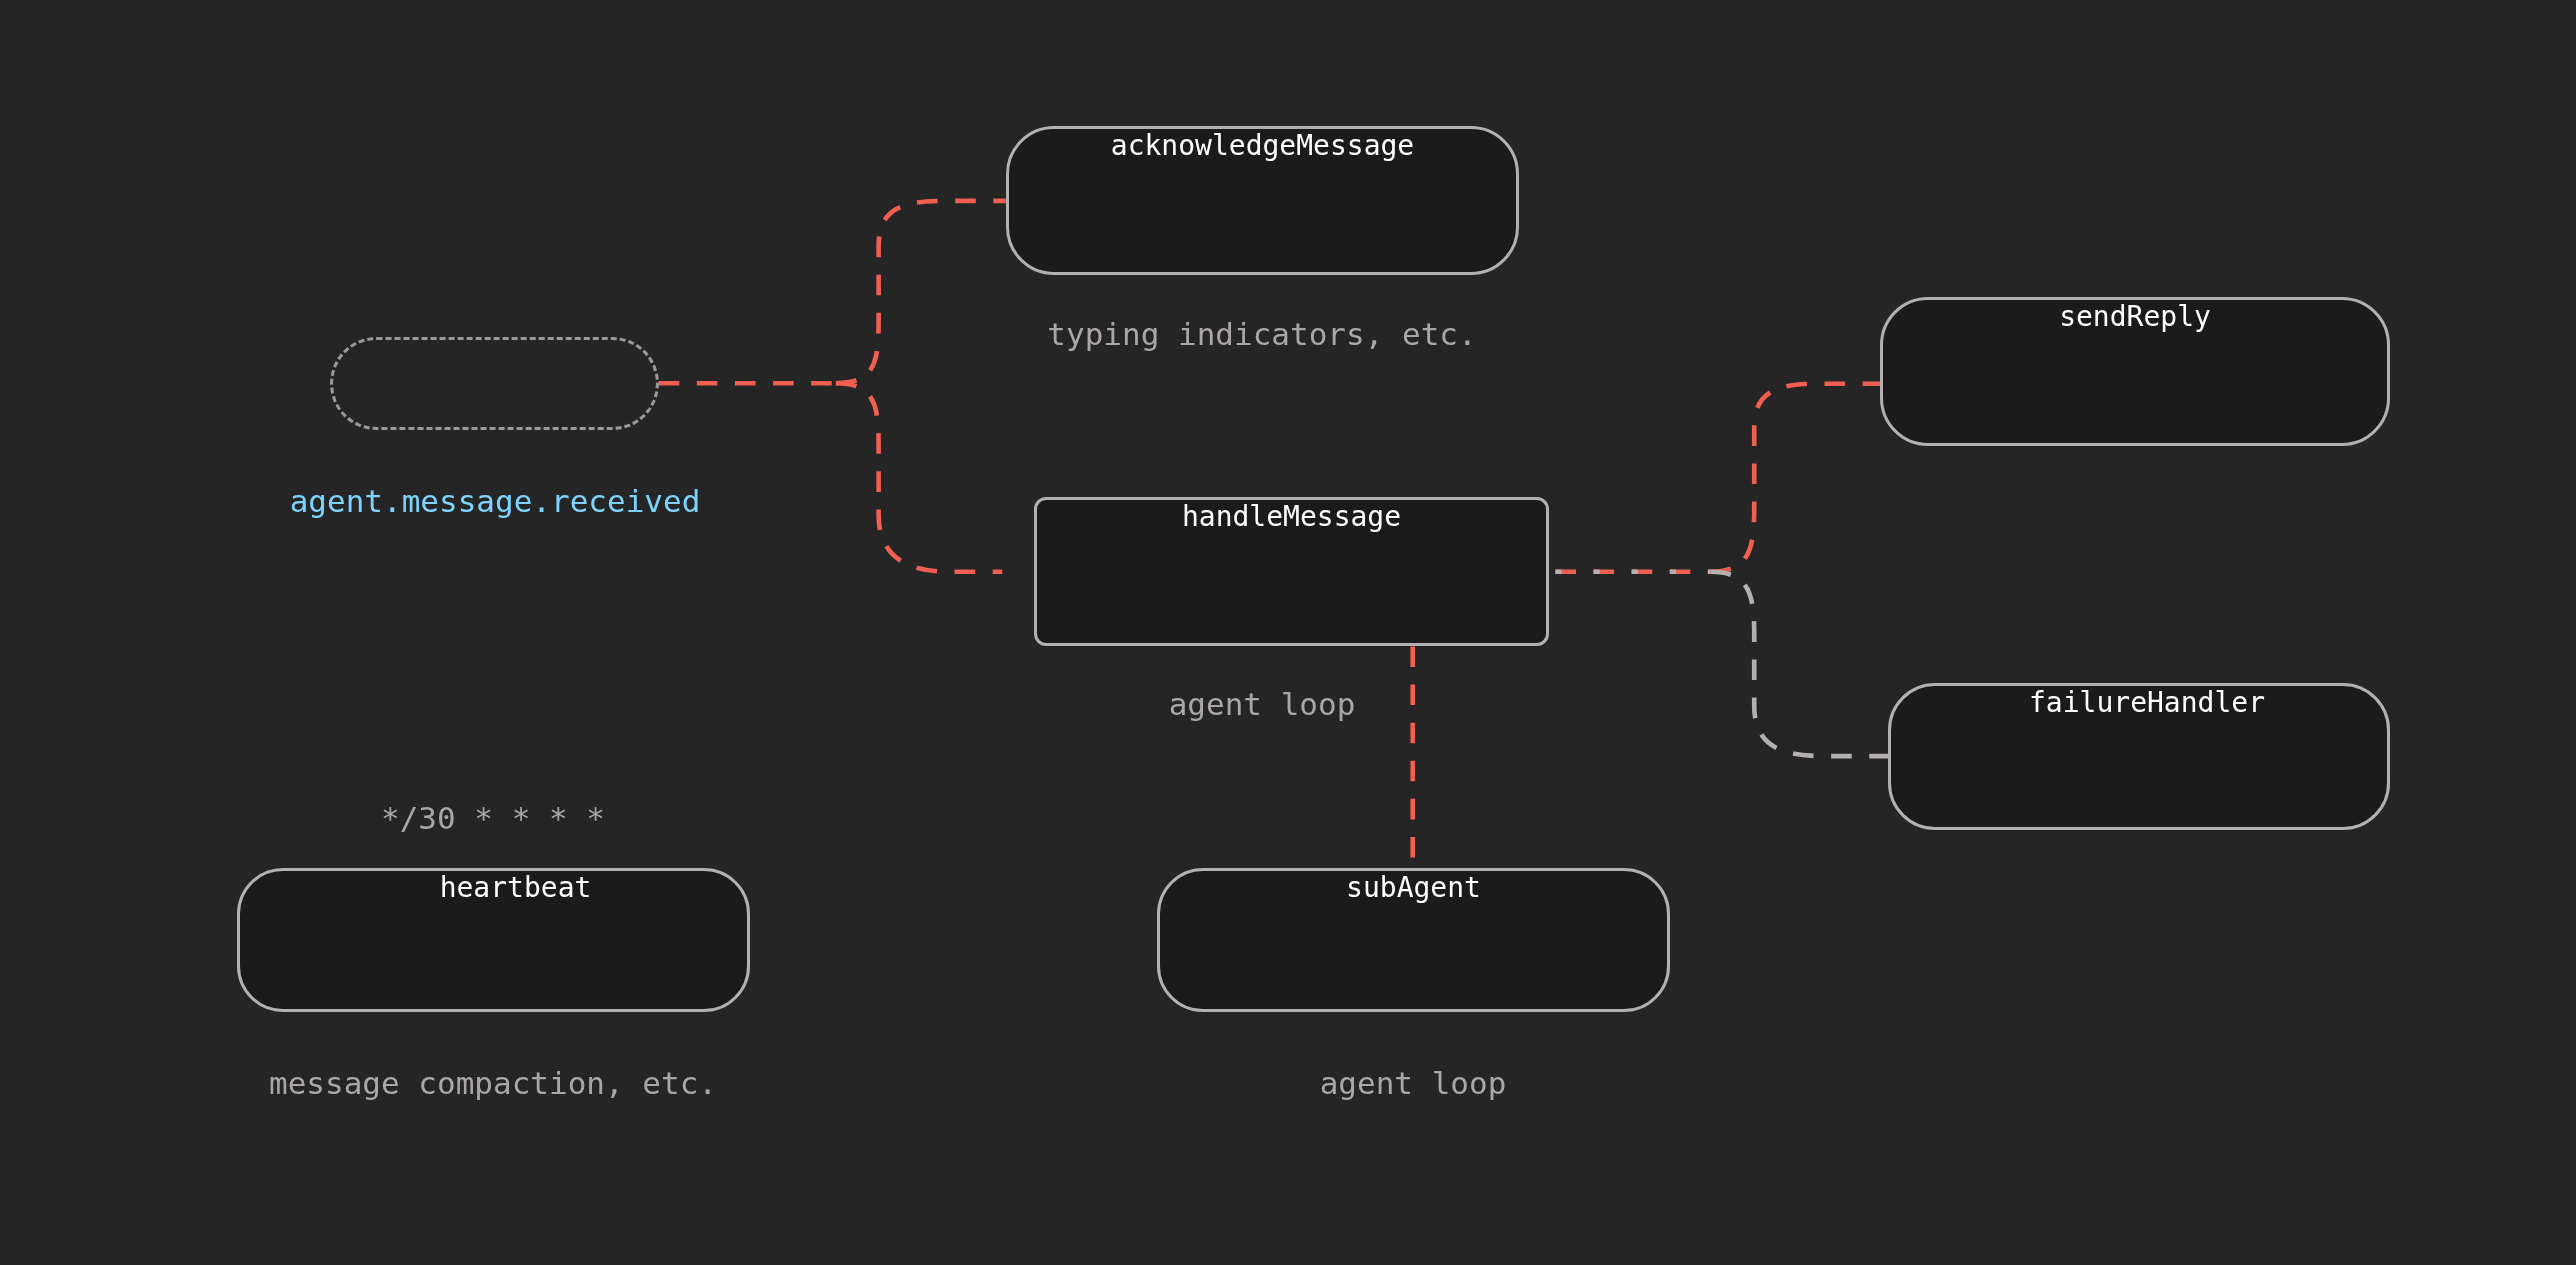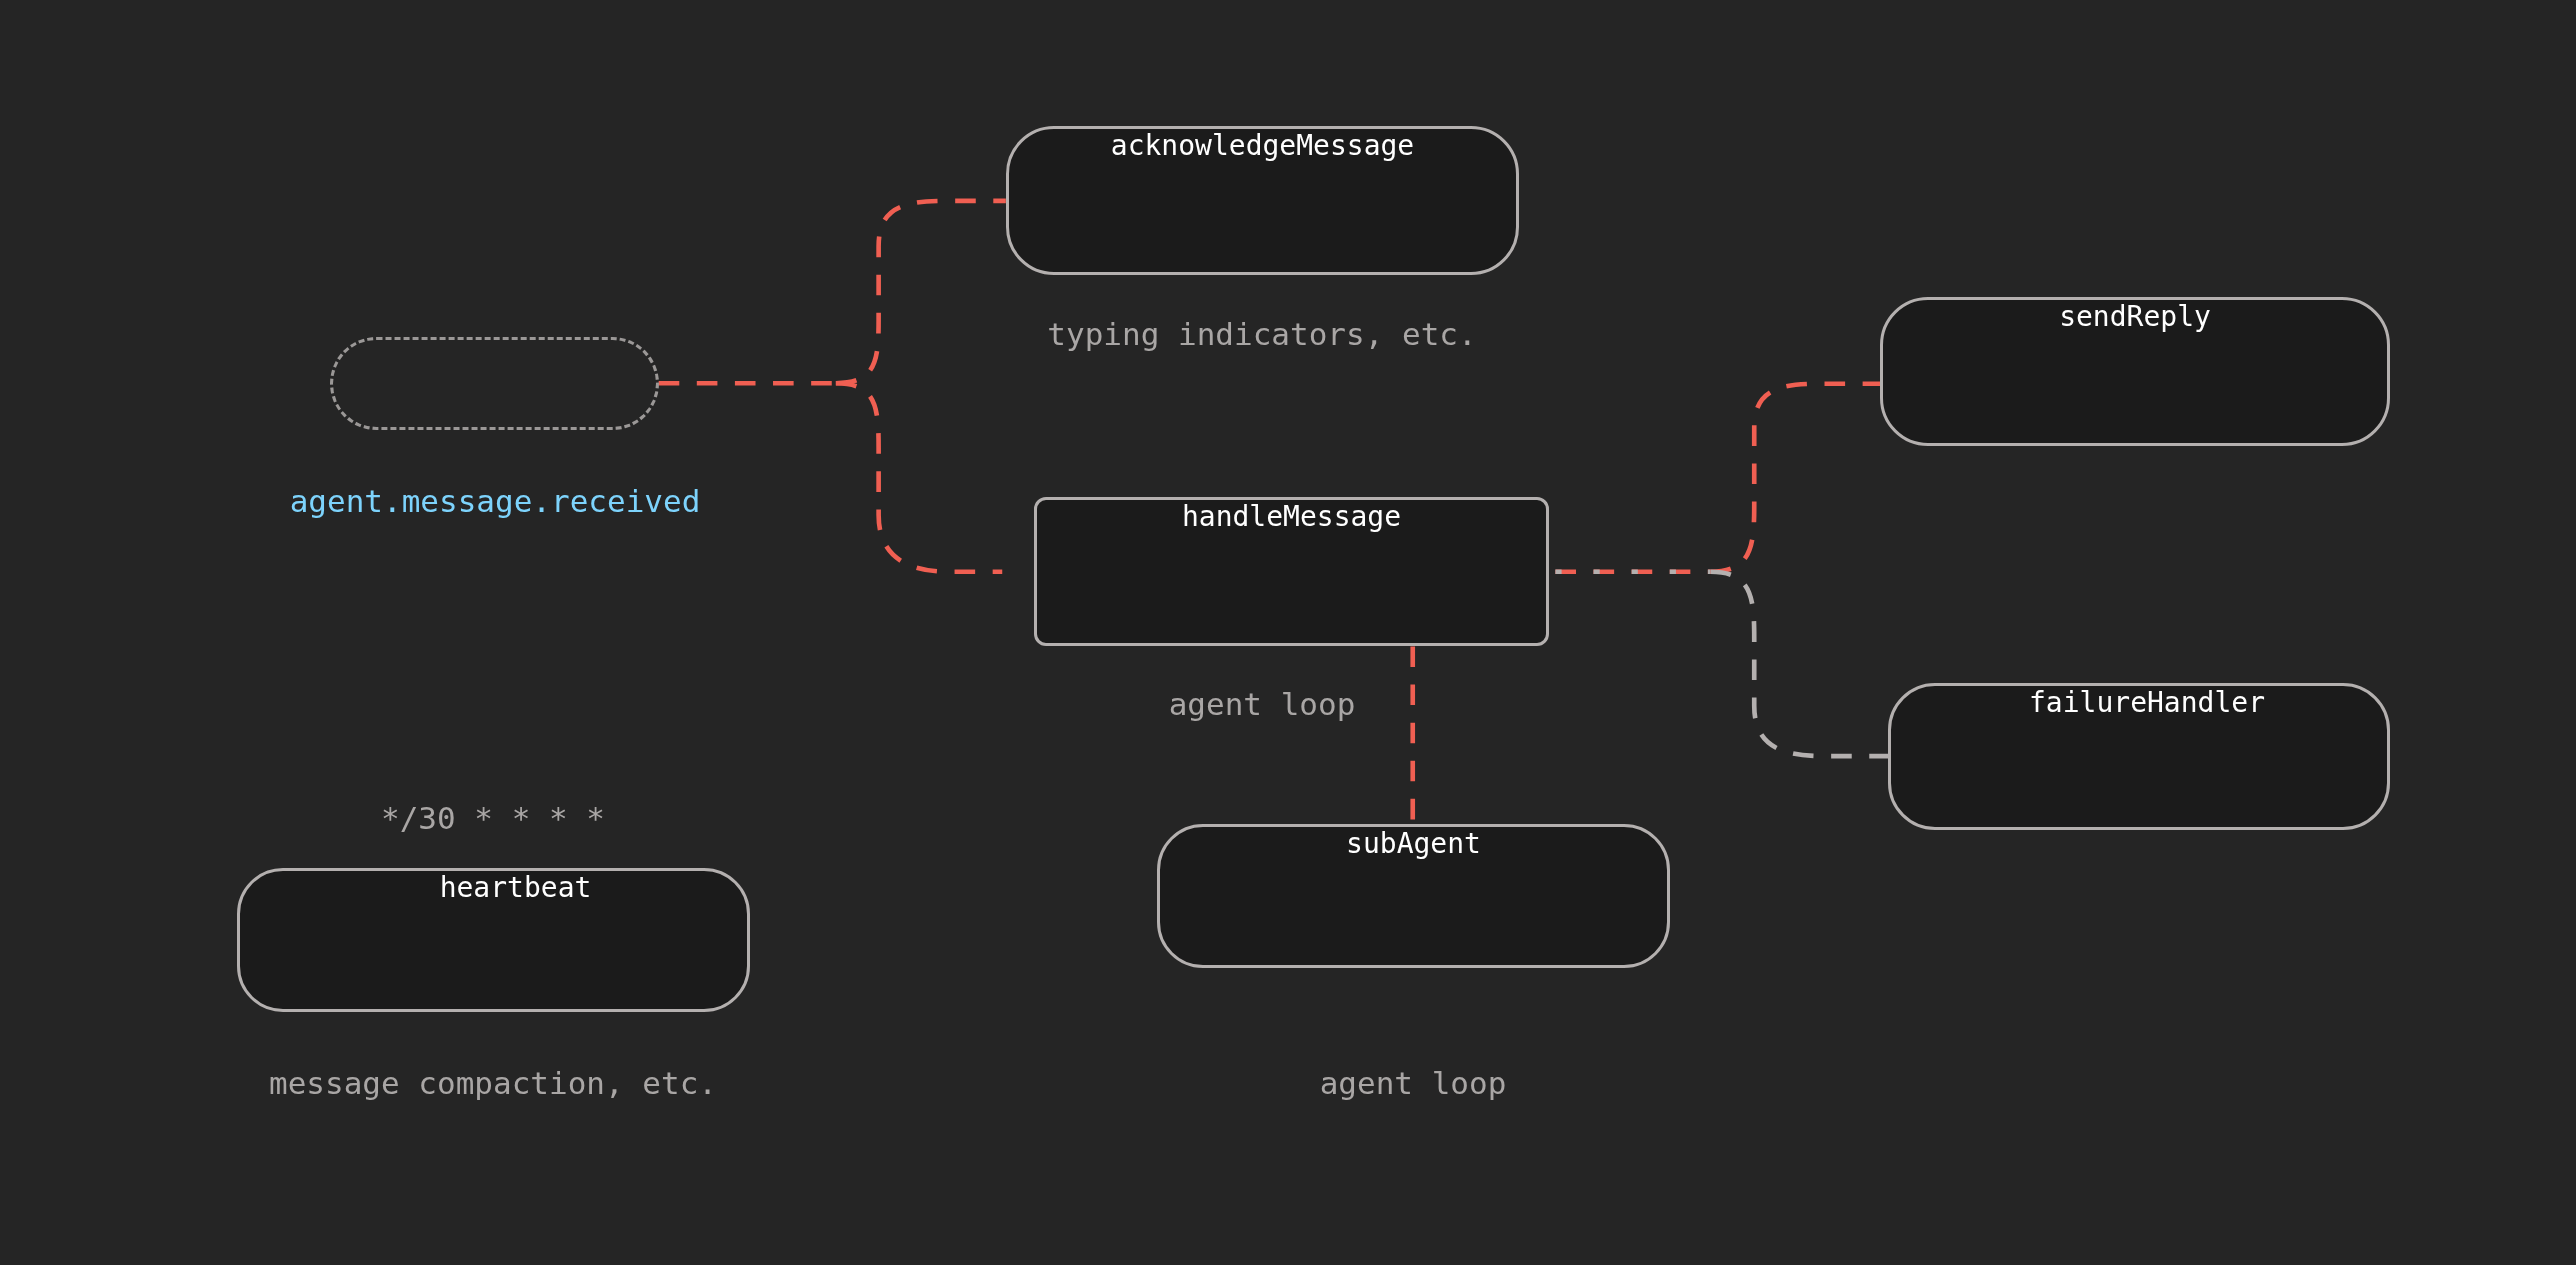--- a/index.html
+++ b/index.html
@@ -78,21 +78,21 @@
   </div>
 
   <div class="node" style="left: 1888px; top: 683px; width: 502px; height: 147px; border-radius: 47px; padding-left: 16px;">
     <span>failureHandler</span>
   </div>
 
   <div class="node" style="left: 237px; top: 868px; width: 513px; height: 144px; border-radius: 46px; padding-left: 44px;">
     <span>heartbeat</span>
   </div>
 
-  <div class="node" style="left: 1157px; top: 824px; width: 513px; height: 144px; border-radius: 46px;">
+  <div class="node" style="left: 1157px; top: 868px; width: 513px; height: 144px; border-radius: 46px;">
     <span>subAgent</span>
   </div>
 
   <div class="caption center strong" style="left: 495px; top: 483px;">agent.message.received</div>
   <div class="caption center" style="left: 1262px; top: 316px;">typing indicators, etc.</div>
   <div class="caption center" style="left: 1262px; top: 686px;">agent loop</div>
   <div class="caption center" style="left: 493px; top: 800px;">*/30 * * * *</div>
   <div class="caption center" style="left: 493px; top: 1065px;">message compaction, etc.</div>
   <div class="caption center" style="left: 1413px; top: 1065px;">agent loop</div>
 

